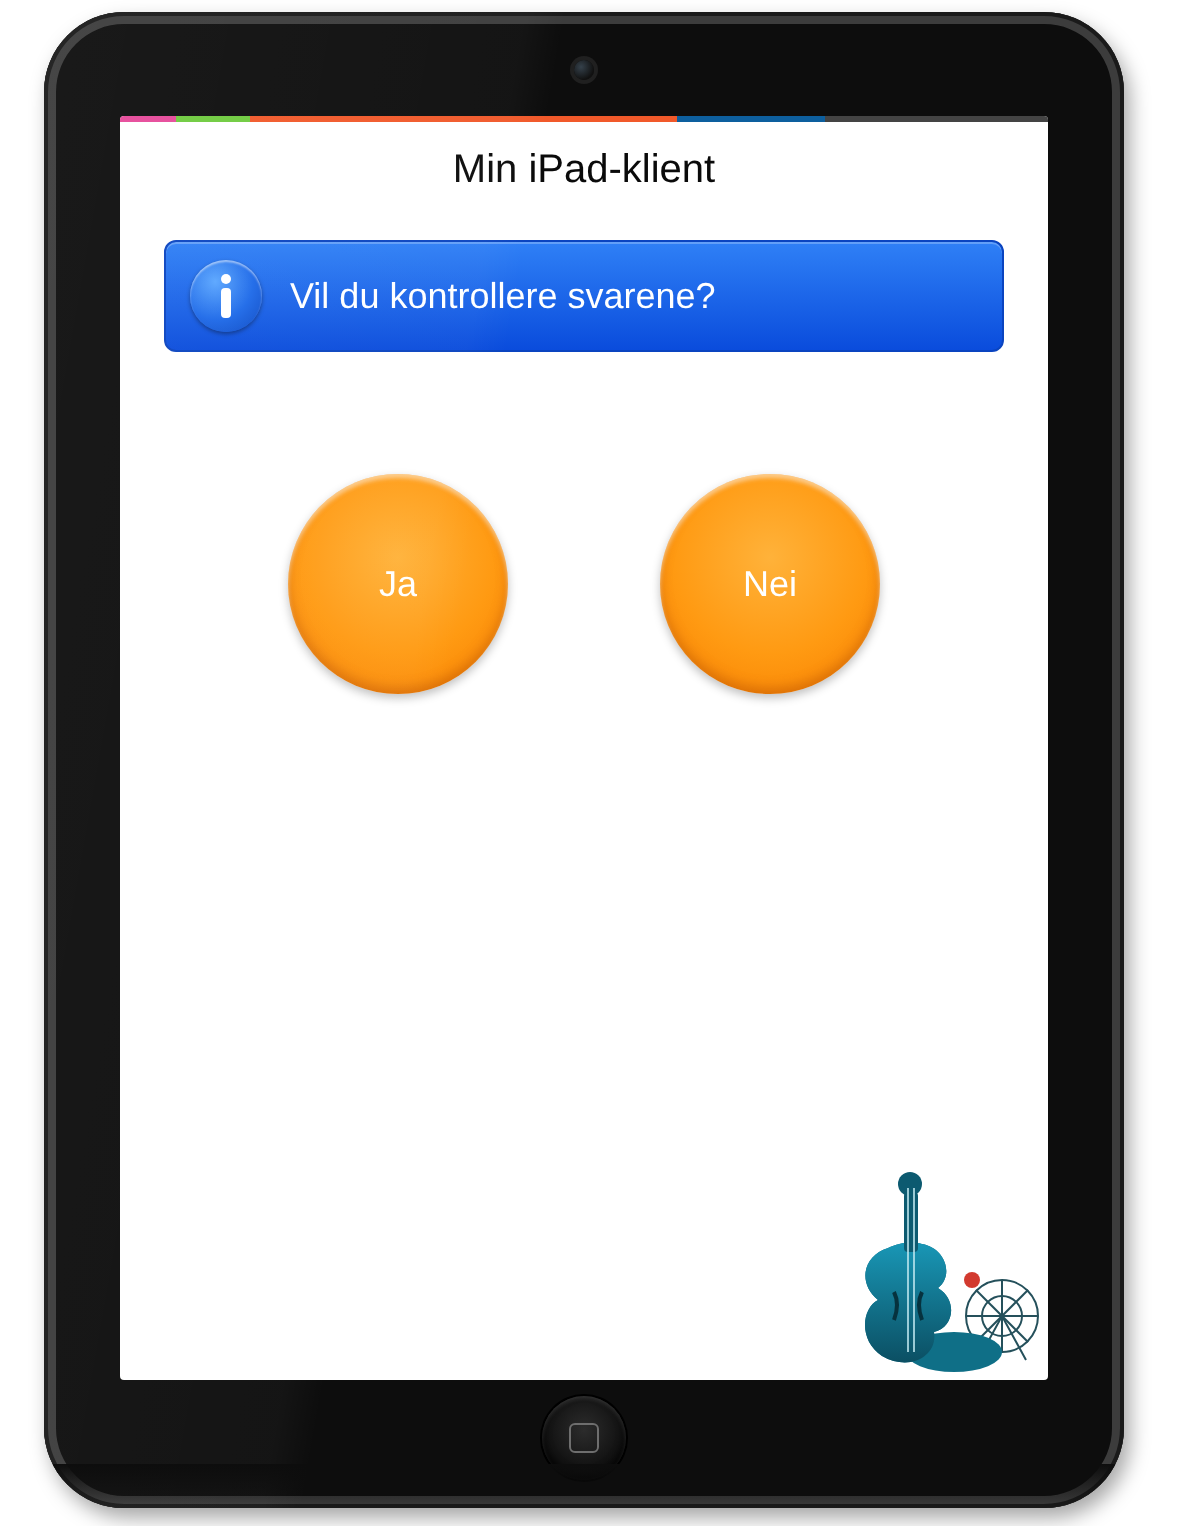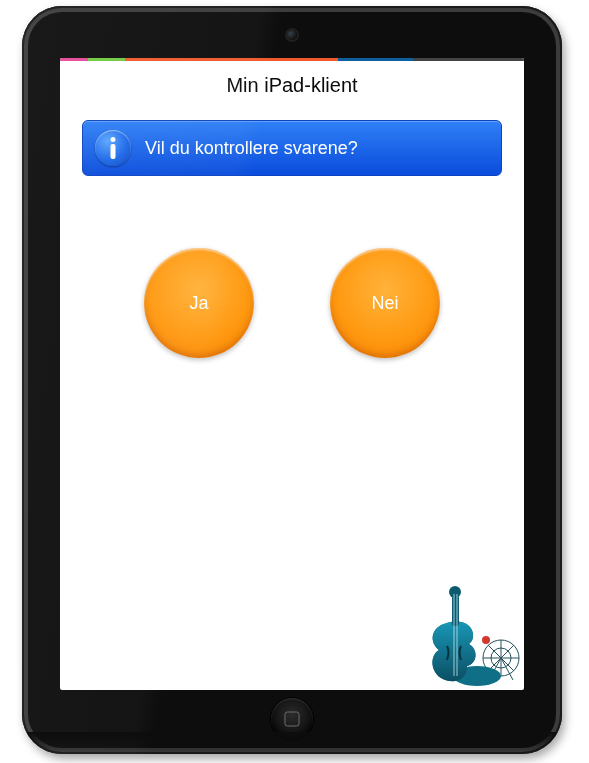--- a/index.html
+++ b/index.html
@@ -118,21 +118,21 @@
     width:5px; height:15px; border-radius:2px;
     background:#fff; transform:translateX(-50%);
   }
   .banner-text{
     color:#fff; font-size:18px; font-weight:300;
   }
 
   
   .btn-row{
     position:absolute;
-    top: 190px; left:0; right:0;
+    top: 179px; left:0; right:0;
     display:flex; justify-content:center; gap:76px;
   }
   .round-btn{
     width:110px; height:110px; border-radius:50%;
     border:none; cursor:pointer;
     color:#fff; font-size:18px; font-weight:300;
     background: radial-gradient(circle at 50% 38%, #ffb23a 0%, #ff9a12 55%, #f77f00 100%);
     box-shadow: inset 0 2px 2px rgba(255,255,255,.5),
                 inset 0 -3px 6px rgba(160,60,0,.35),
                 0 2px 5px rgba(0,0,0,.25);

